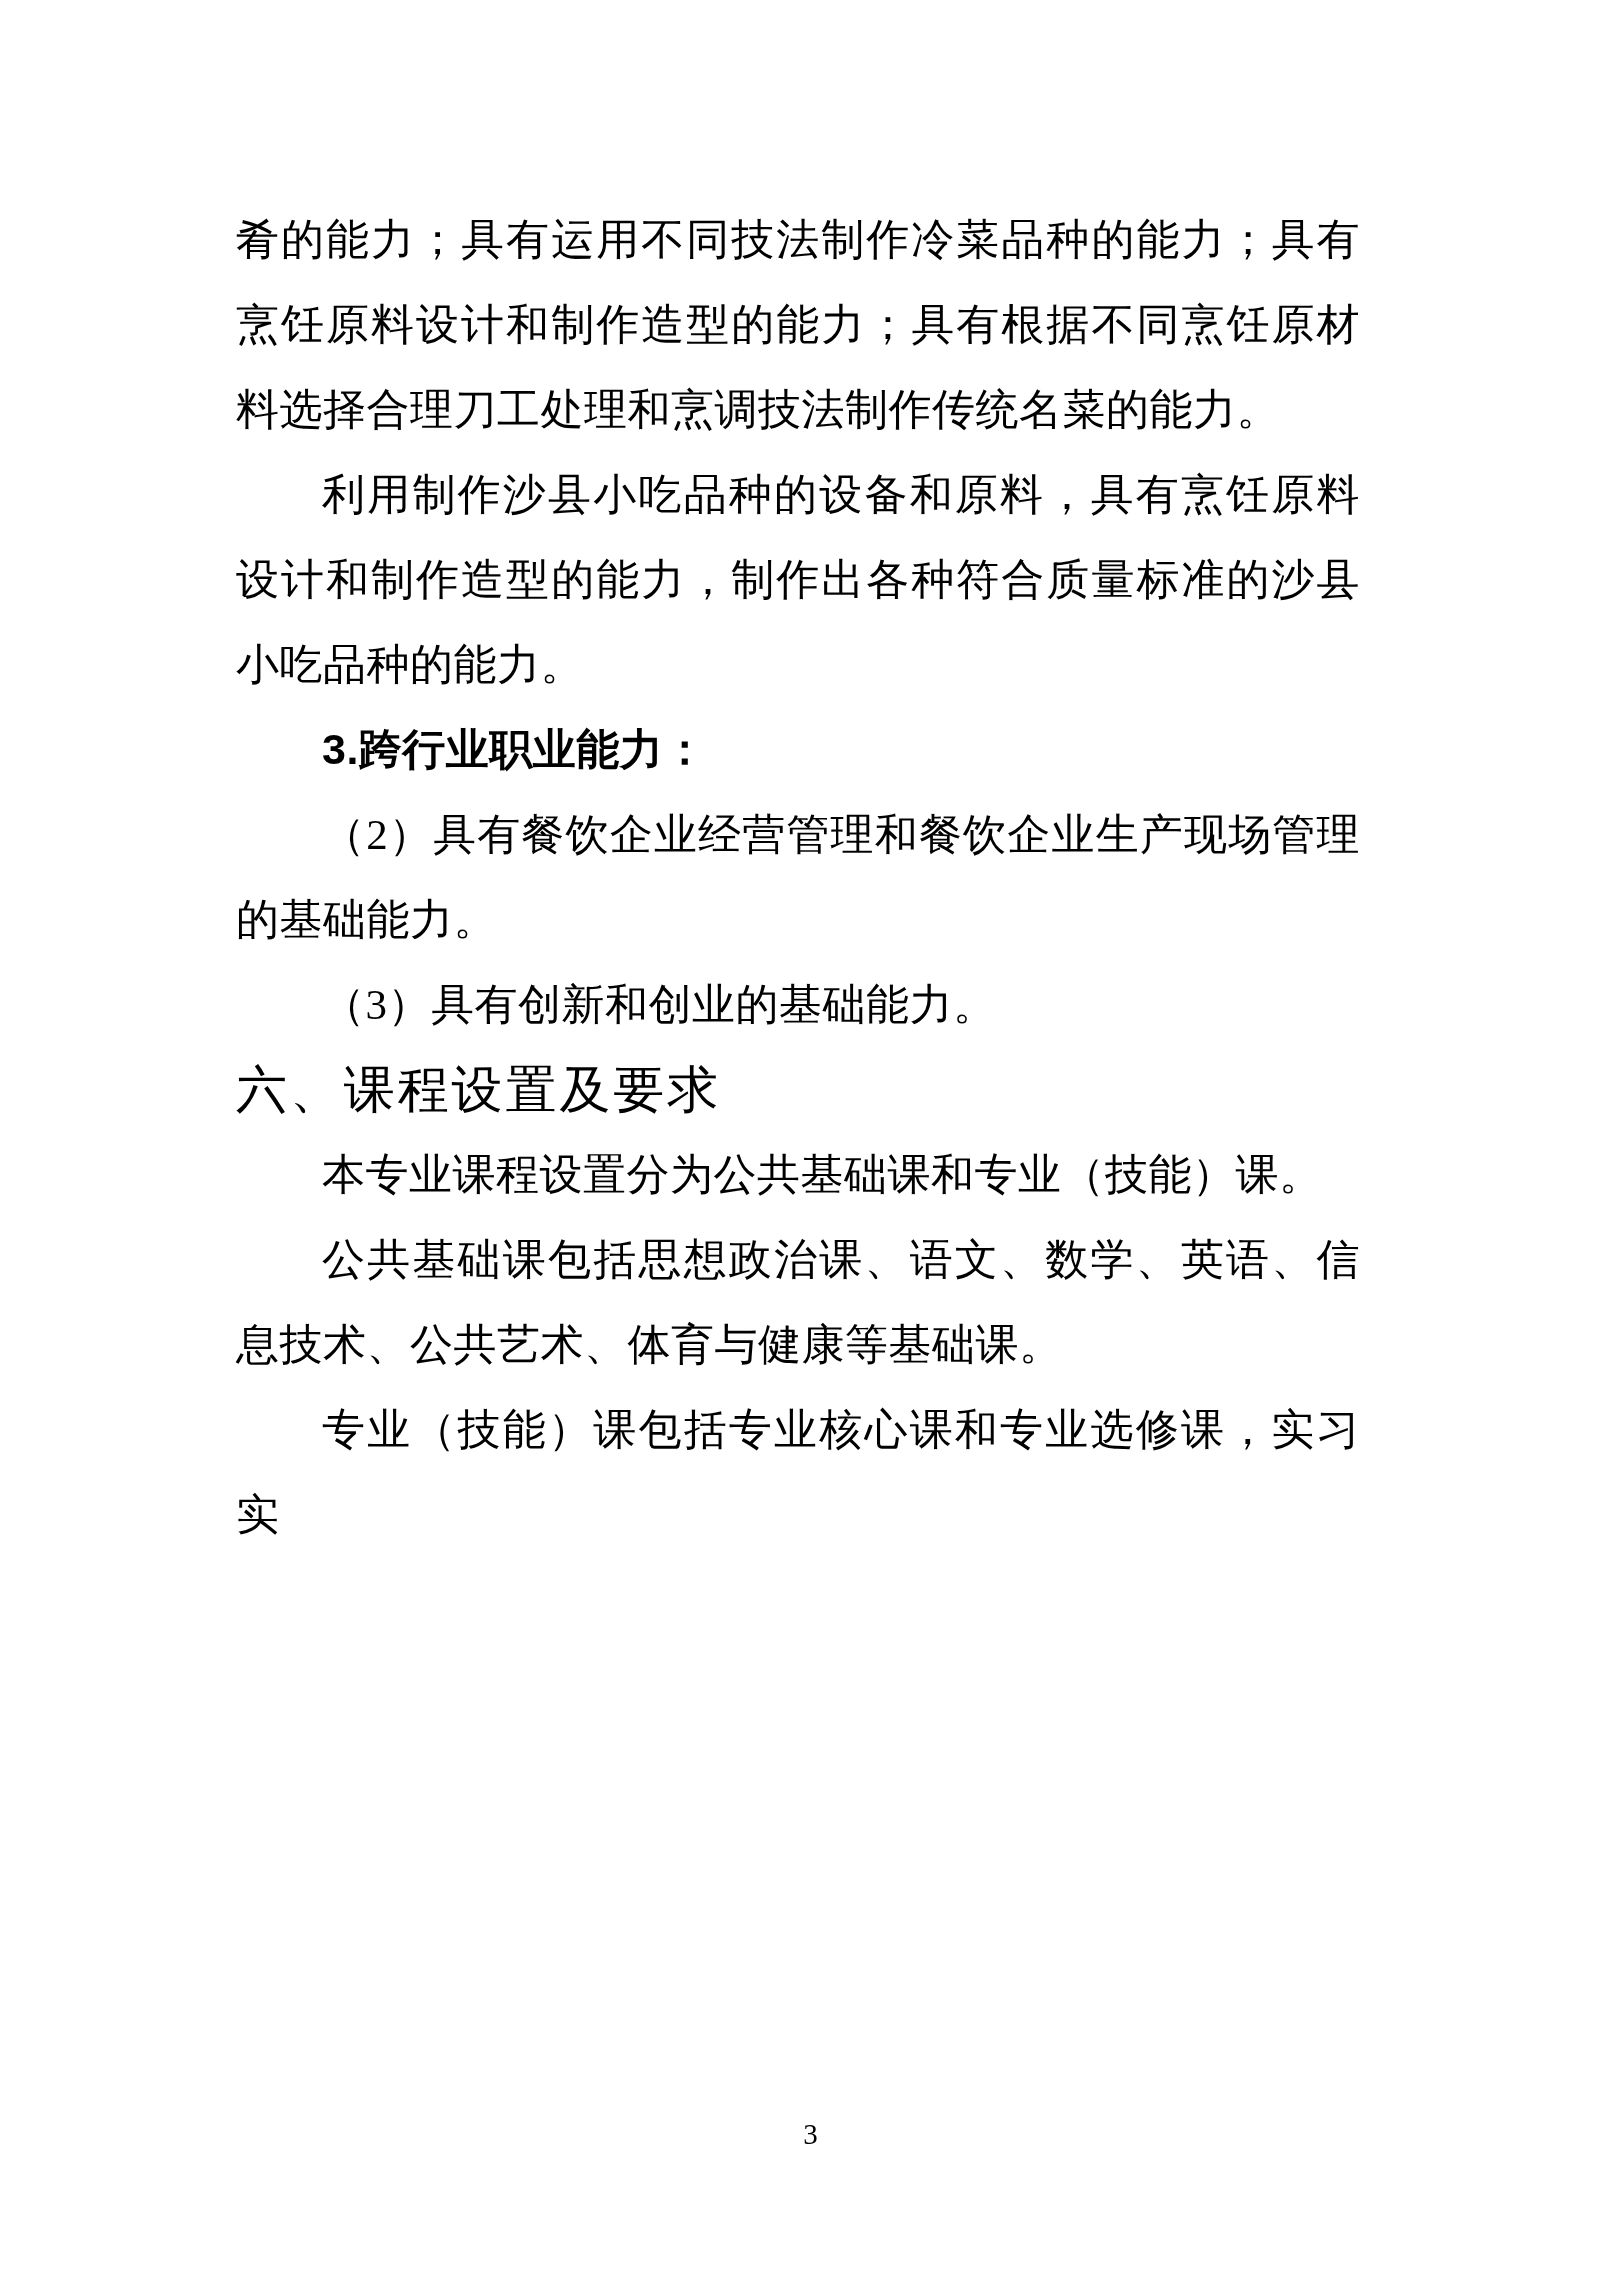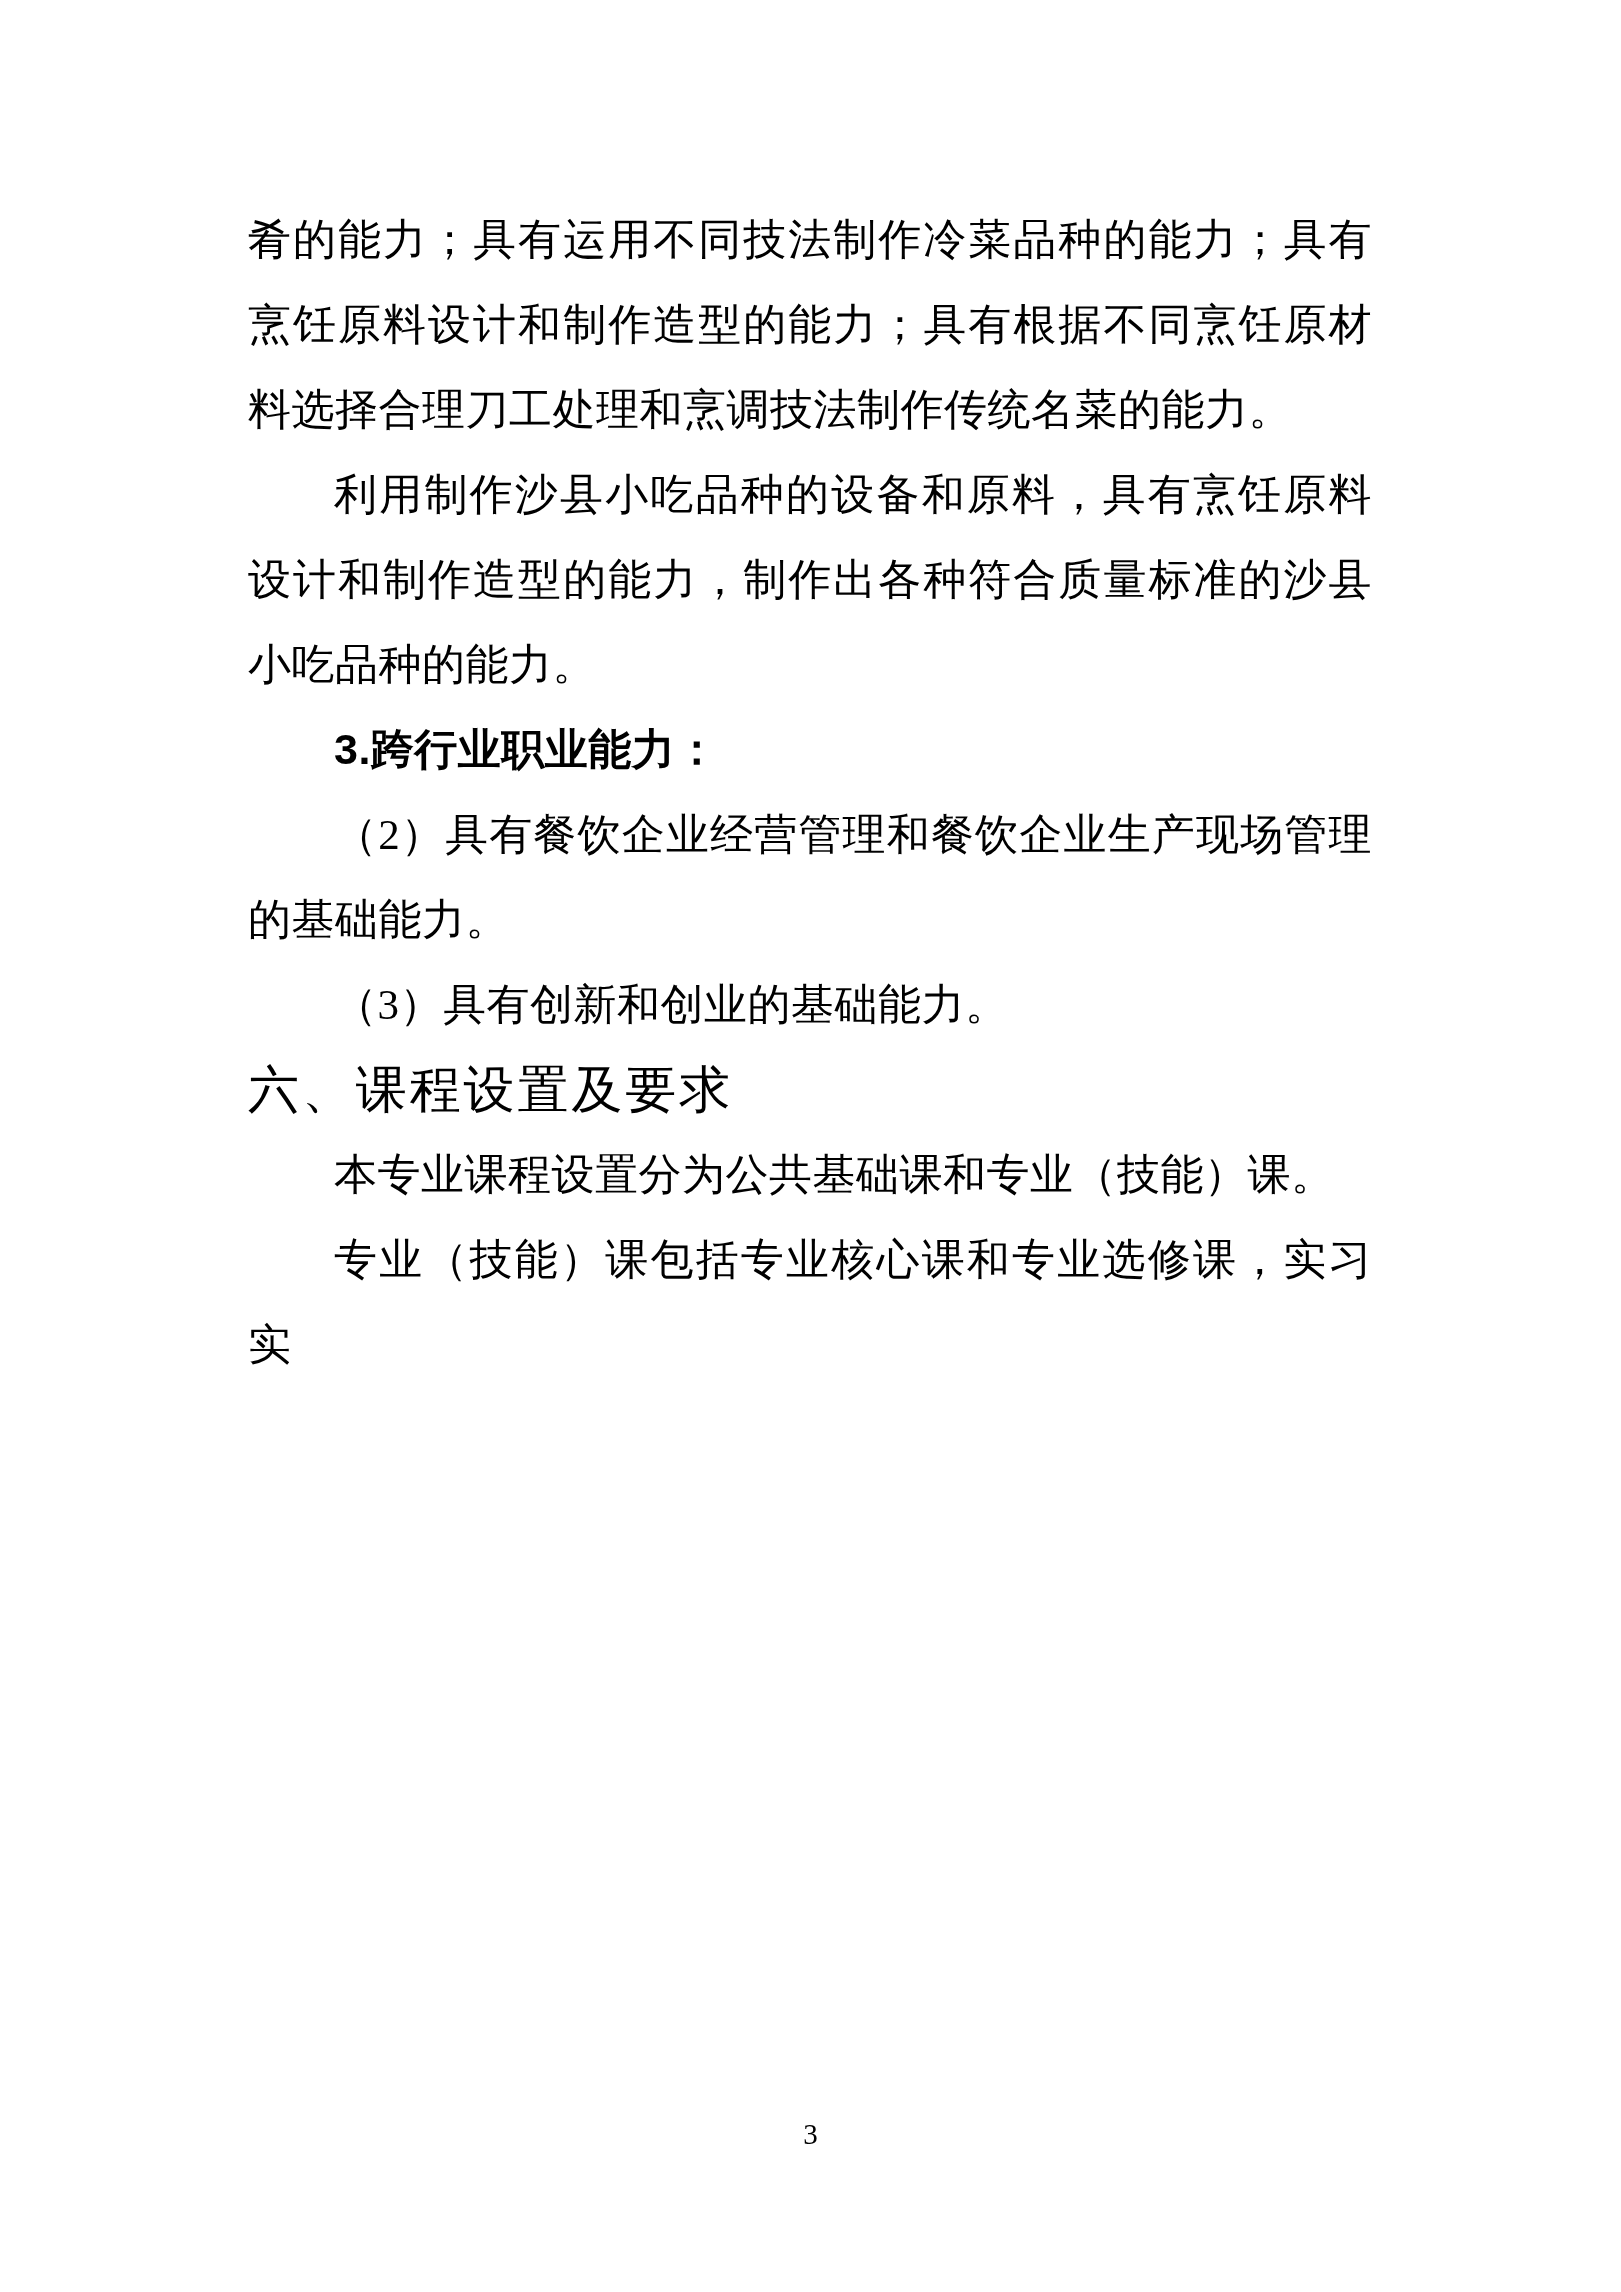--- a/index.html
+++ b/index.html
@@ -9,21 +9,21 @@
   }
   .page {
     position: relative;
     width: 1621px;
     height: 2293px;
     background: #ffffff;
     overflow: hidden;
   }
   .content {
     position: absolute;
-    left: 248px;
+    left: 236px;
     top: 197px;
     width: 1124px;
   }
   .para {
     margin: 0;
     padding: 0;
     color: #000000;
     font-family: "Liberation Serif", "DejaVu Serif", serif;
     font-size: 43px;
     line-height: 85px;
@@ -67,17 +67,18 @@
 
 <div class="page">
   <div class="content">
     <p class="para">肴的能力；具有运用不同技法制作冷菜品种的能力；具有烹饪原料设计和制作造型的能力；具有根据不同烹饪原材料选择合理刀工处理和烹调技法制作传统名菜的能力。</p>
     <p class="para ind">利用制作沙县小吃品种的设备和原料，具有烹饪原料设计和制作造型的能力，制作出各种符合质量标准的沙县小吃品种的能力。</p>
     <p class="para ind bold-sub">3.跨行业职业能力：</p>
     <p class="para ind">（2）具有餐饮企业经营管理和餐饮企业生产现场管理的基础能力。</p>
     <p class="para ind">（3）具有创新和创业的基础能力。</p>
     <h2 class="section-heading">六、课程设置及要求</h2>
     <p class="para ind">本专业课程设置分为公共基础课和专业（技能）课。</p>
+    <p class="para ind">公共基础课包括思想政治课、语文、数学、英语、信息技术、公共艺术、体育与健康等基础课。</p>
     <p class="para ind">专业（技能）课包括专业核心课和专业选修课，实习实</p>
   </div>
   <div class="page-number">3</div>
 </div>
 
 
 </body></html>

